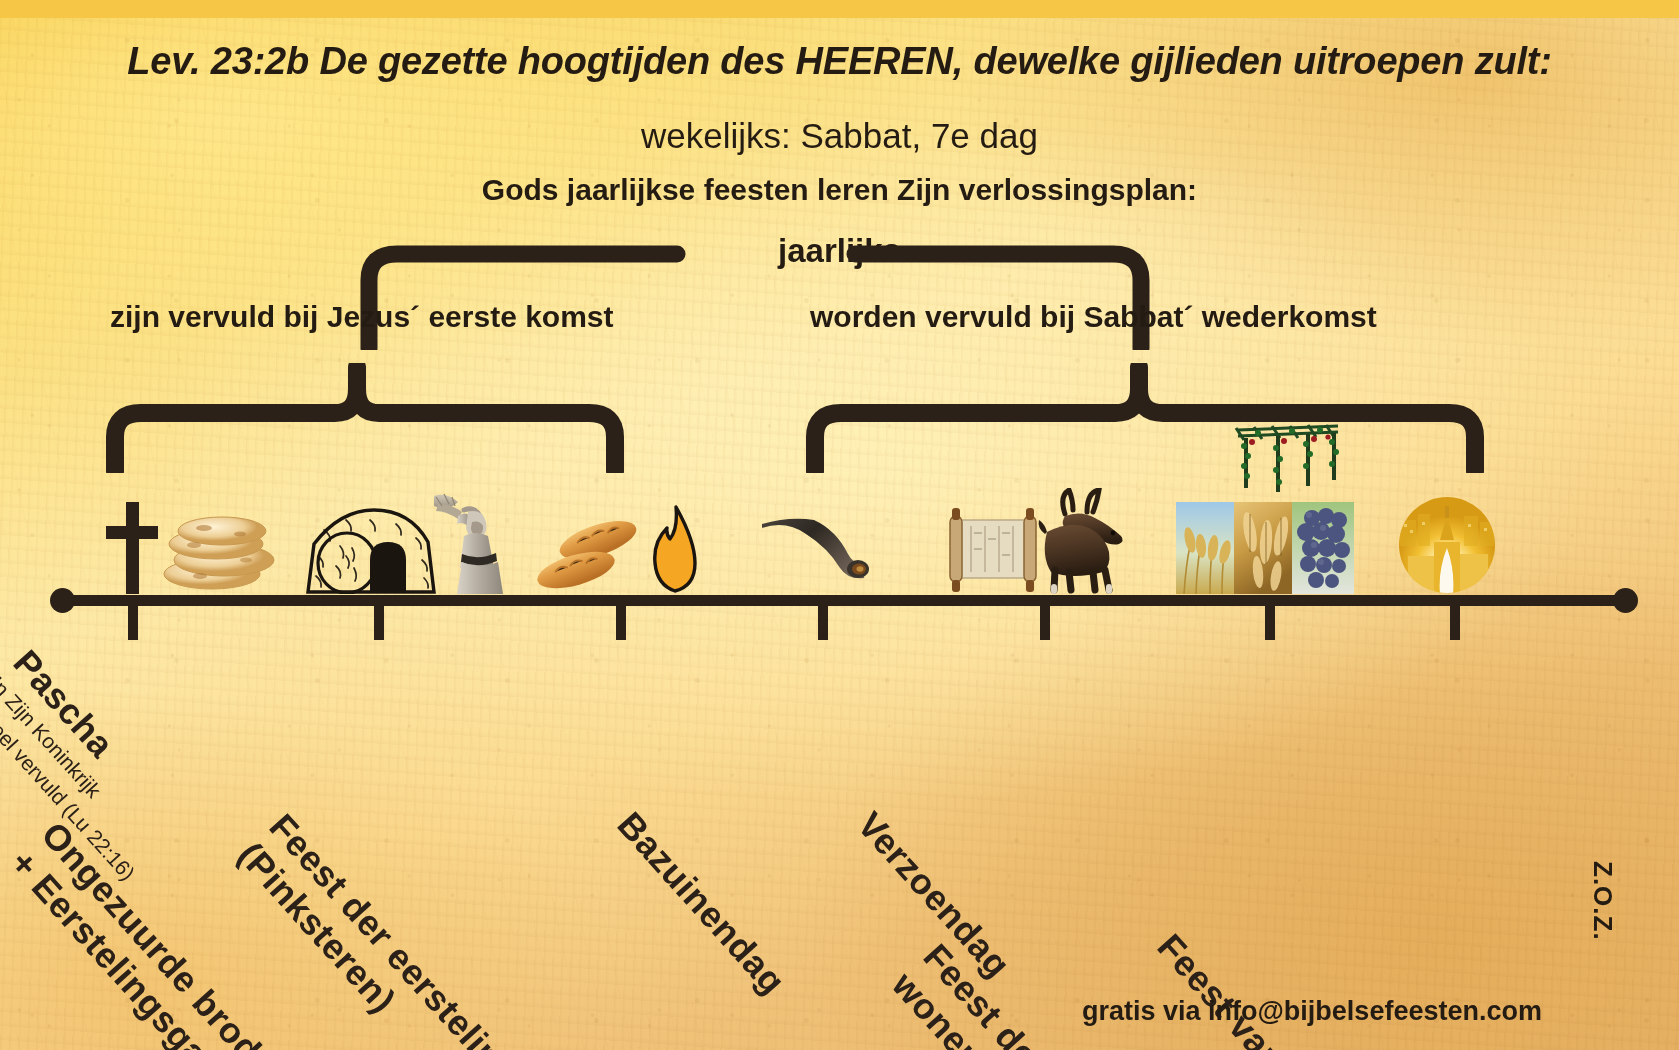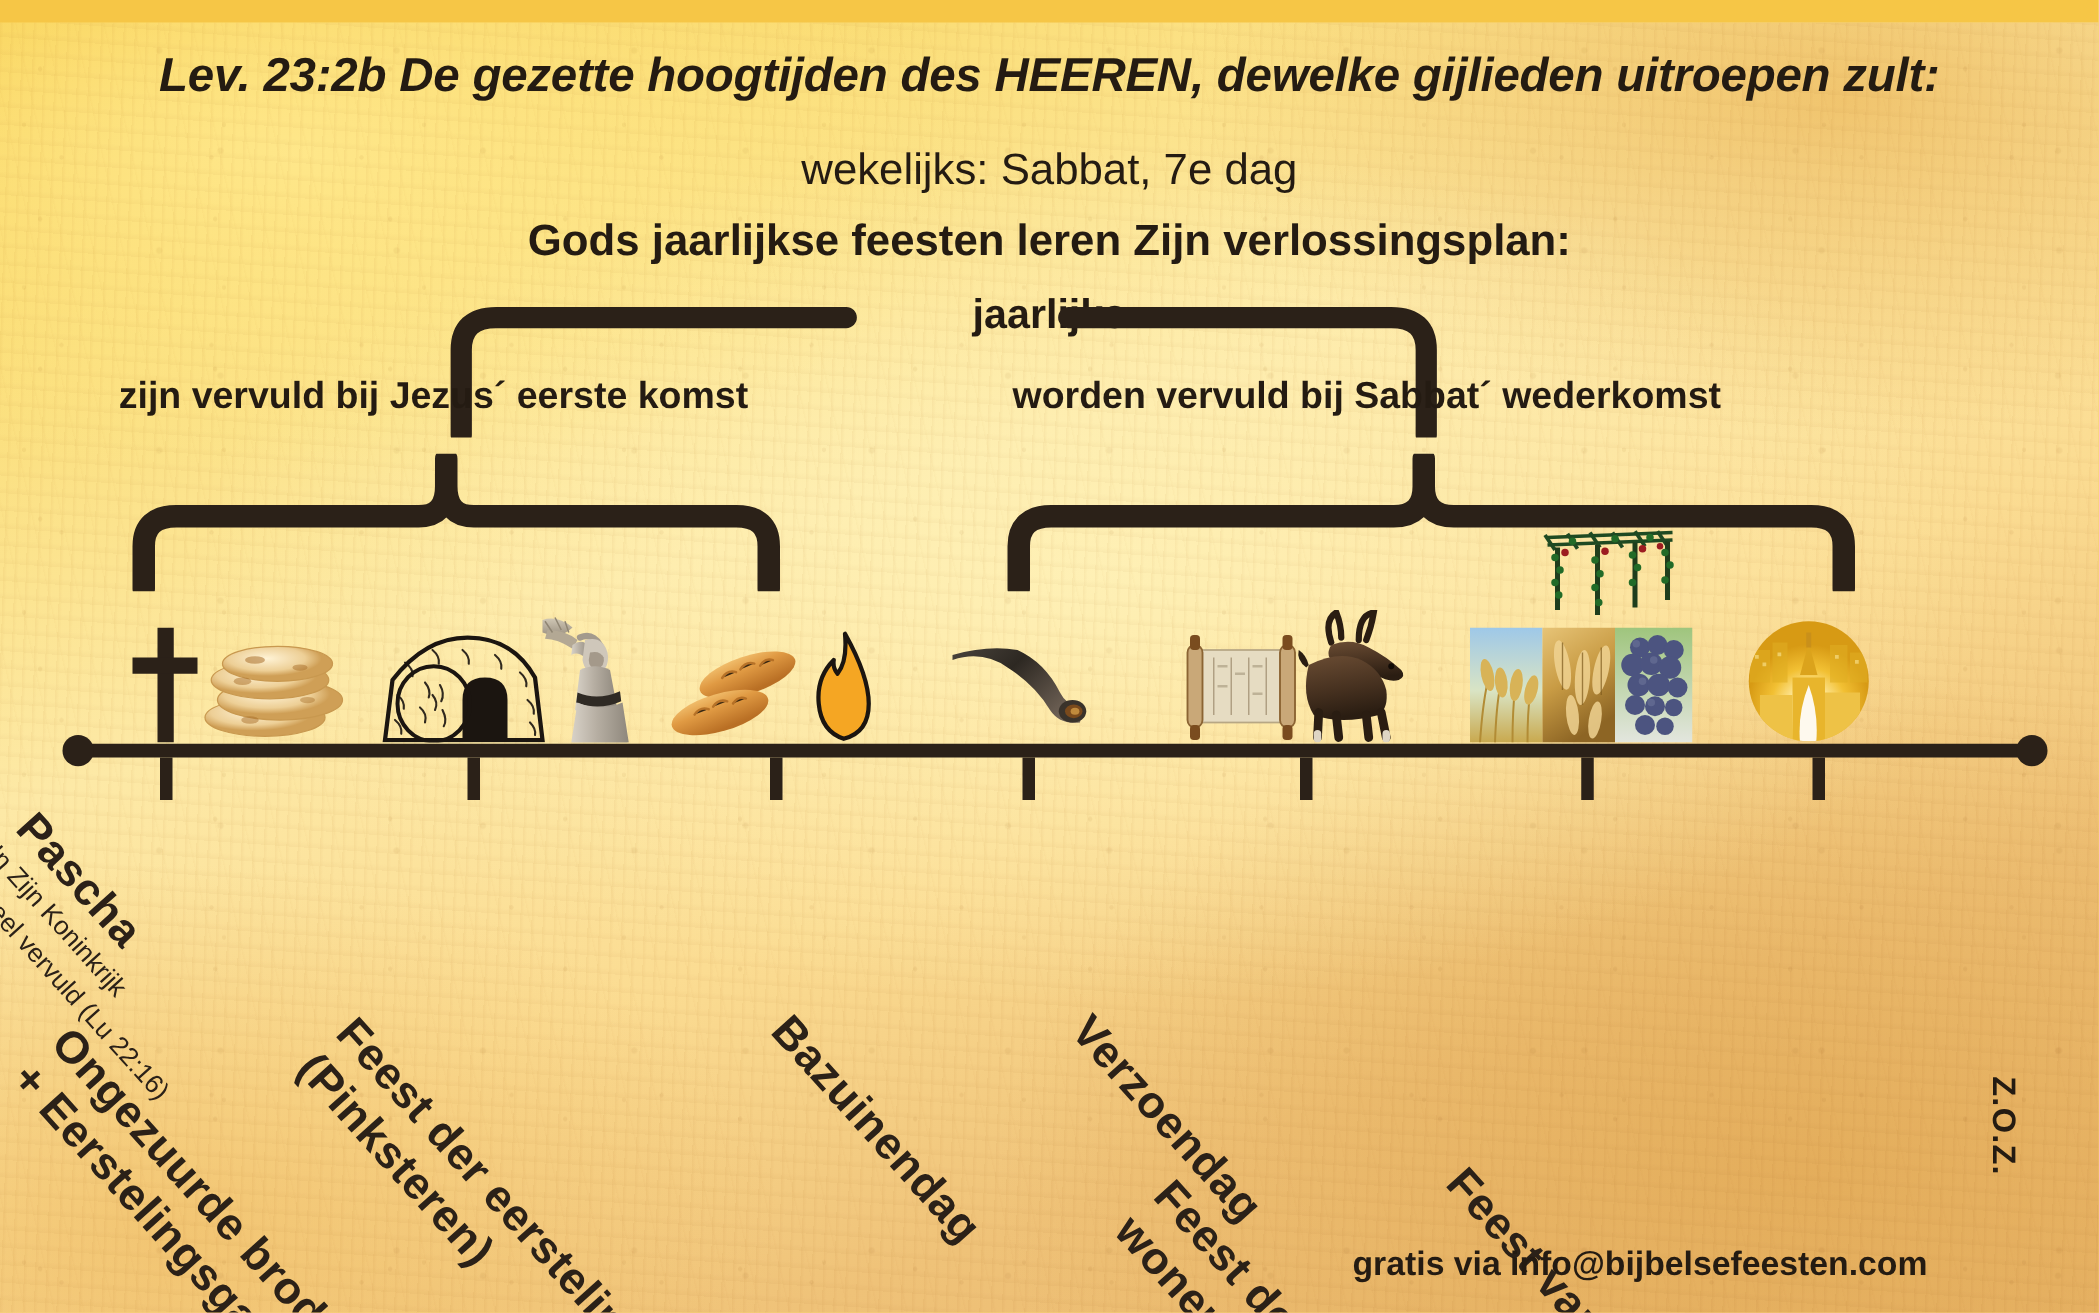--- a/index.html
+++ b/index.html
@@ -38,27 +38,27 @@
     background-size:140px 120px,190px 160px,120px 150px,210px 180px,160px 130px;
   }
   .hdr{position:absolute;text-align:center;white-space:nowrap;color:#241b12;}
 
   
   #title{
     left:0;right:0;top:22px;font-size:38px;font-weight:bold;font-style:italic;
     letter-spacing:-.2px;
   }
   #sub1{left:0;right:0;top:98px;font-size:35px;font-weight:normal;}
-  #sub2{left:0;right:0;top:155px;font-size:35px;font-weight:bold;}
+  #sub2{left:0;right:0;top:155px;font-size:30px;font-weight:bold;}
   #jaarlijks{left:0;right:0;top:214px;font-size:33px;font-weight:bold;}
 
   .grp-label{
     position:absolute;font-size:30px;font-weight:bold;color:#241b12;white-space:nowrap;
   }
-  #grp-left{left:95px;top:282px;}
+  #grp-left{left:110px;top:282px;}
   #grp-right{left:810px;top:282px;}
 
   
   .brace{position:absolute;pointer-events:none;}
   #brace-top{left:355px;top:222px;}
   #brace-left{left:105px;top:345px;}
   #brace-right{left:805px;top:345px;}
 
   
   #axis{

